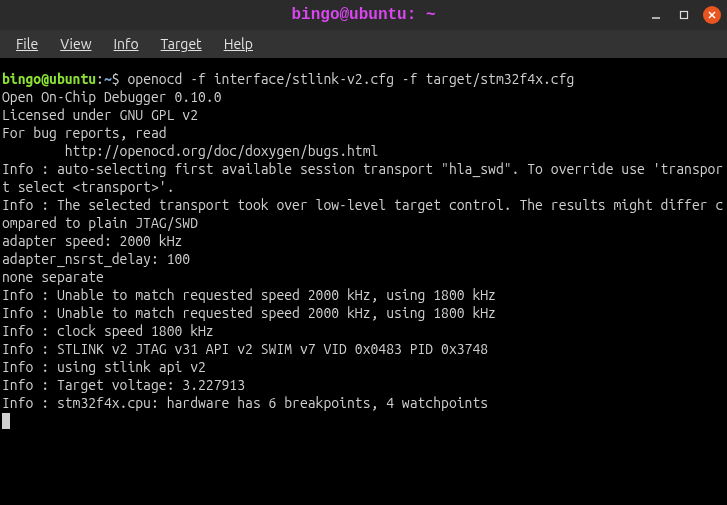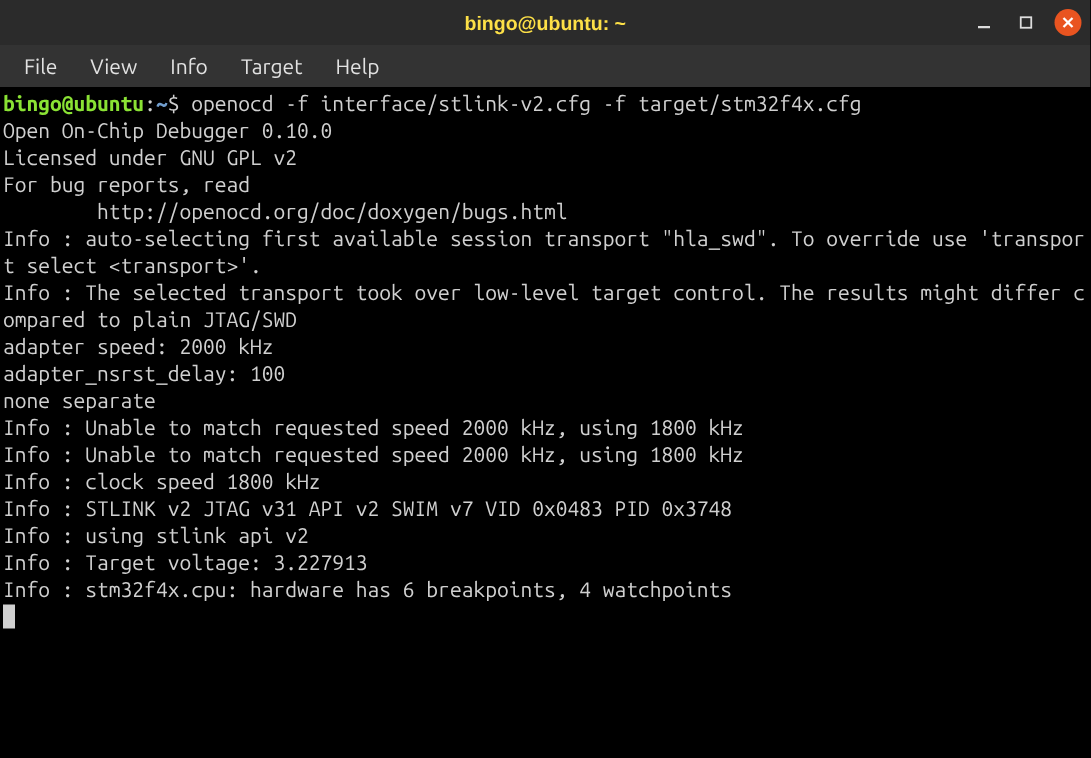--- a/index.html
+++ b/index.html
@@ -16,23 +16,23 @@
     }
     .titlebar {
       height: 30px;
       background: #2b2b2b;
       display: flex;
       align-items: center;
       justify-content: center;
       position: relative;
     }
     .titlebar-title {
-      color: #fde047;
-      font-family: Liberation Sans, sans-serif;
-      font-size: 13px;
+      color: #d946ef;
+      font-family: Liberation Mono, monospace;
+      font-size: 16px;
       font-weight: bold;
     }
     .window-controls {
       position: absolute;
       right: 6px;
       display: flex;
       gap: 10px;
       align-items: center;
     }
     .win-btn {
@@ -61,27 +61,28 @@
       align-items: center;
       padding: 0 6px;
       gap: 2px;
     }
     .menu-item {
       color: #e2e2e2;
       font-family: "Ubuntu", sans-serif;
       font-size: 14px;
       padding: 3px 10px;
       cursor: pointer;
+      text-decoration: underline;
     }
     .terminal {
       background: #000;
       color: #d0d0d0;
       font-size: 14px;
       line-height: 18px;
-      padding: 2px 2px;
+      padding: 12px 2px;
       white-space: pre-wrap;
       word-break: break-all;
       height: calc(505px - 58px);
     }
     .prompt-user { color: #8ae234; font-weight: bold; }
     .prompt-tilde { color: #729fcf; font-weight: bold; }
     .prompt-colon { color: #d0d0d0; }
     .cursor {
       display: inline-block;
       width: 8px;

